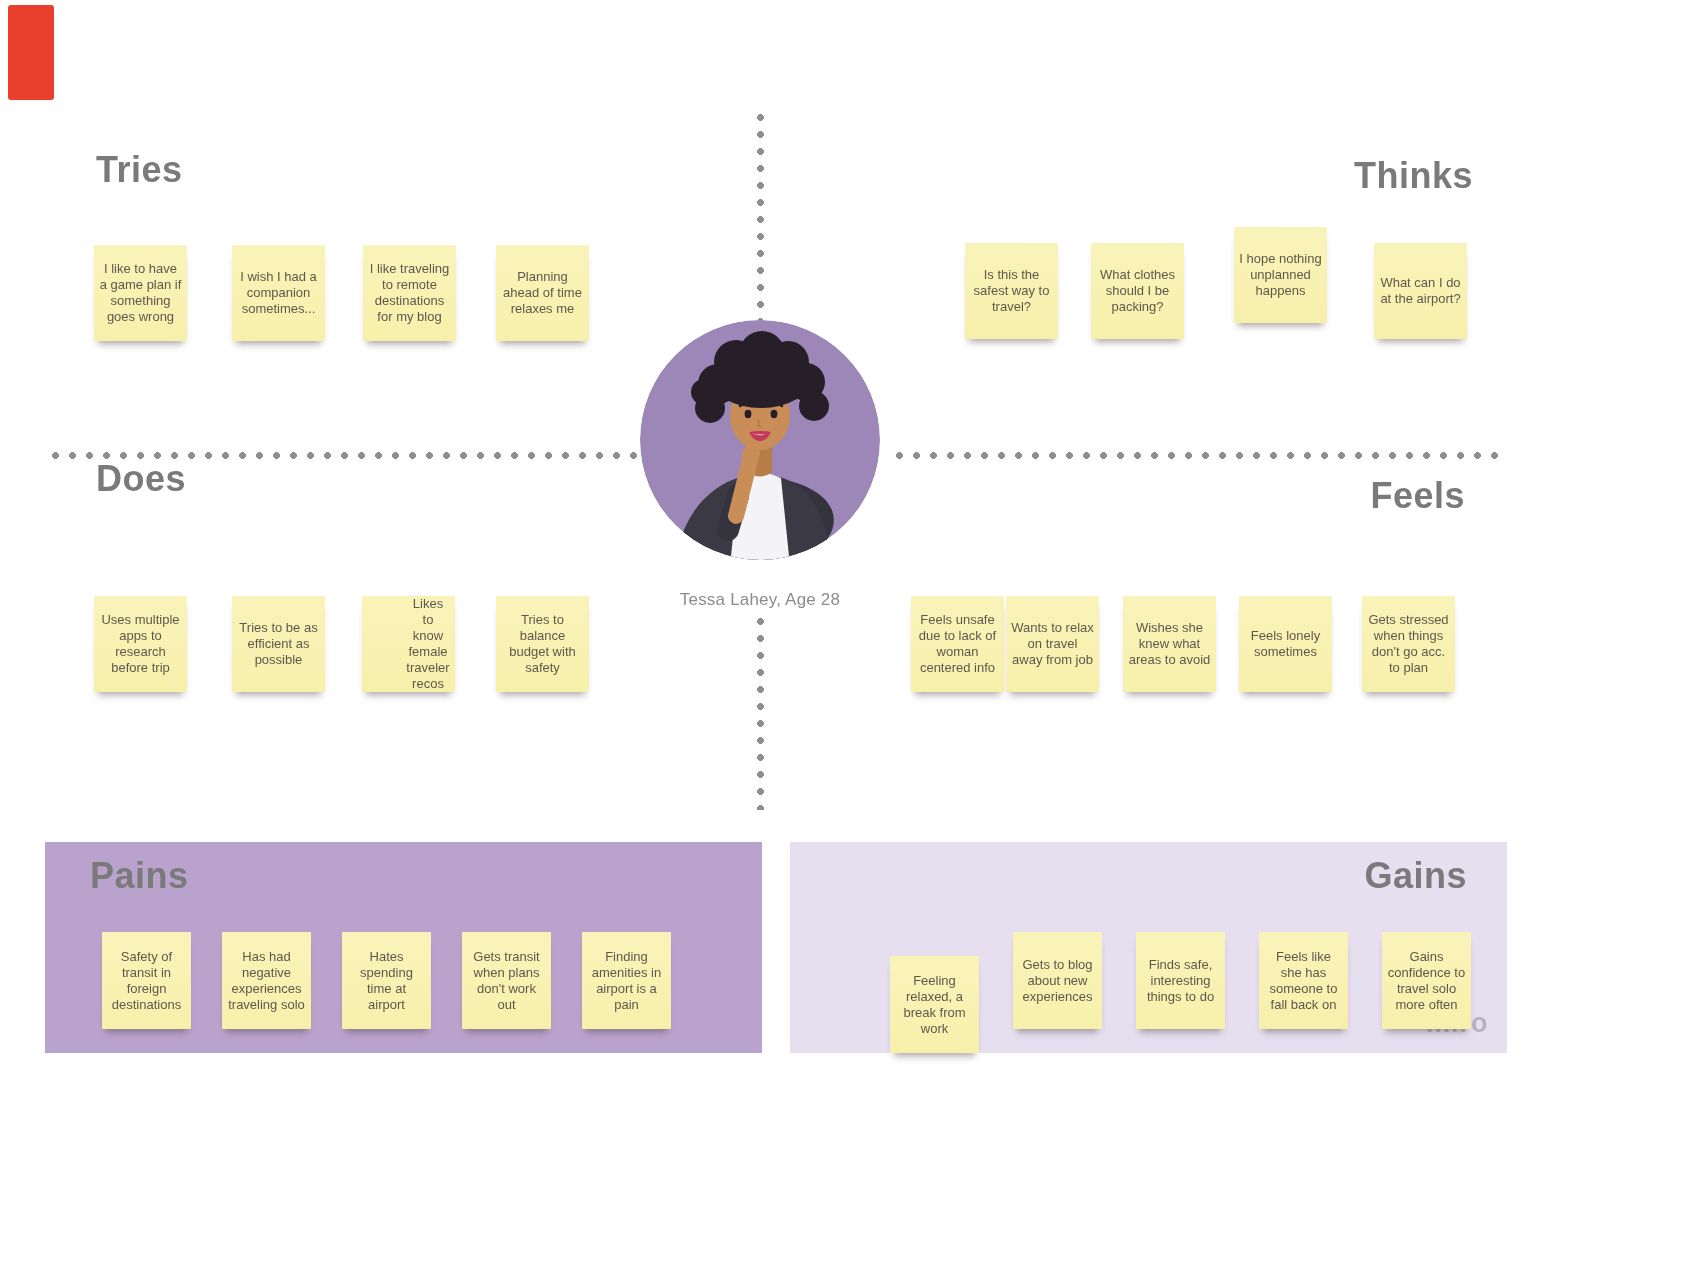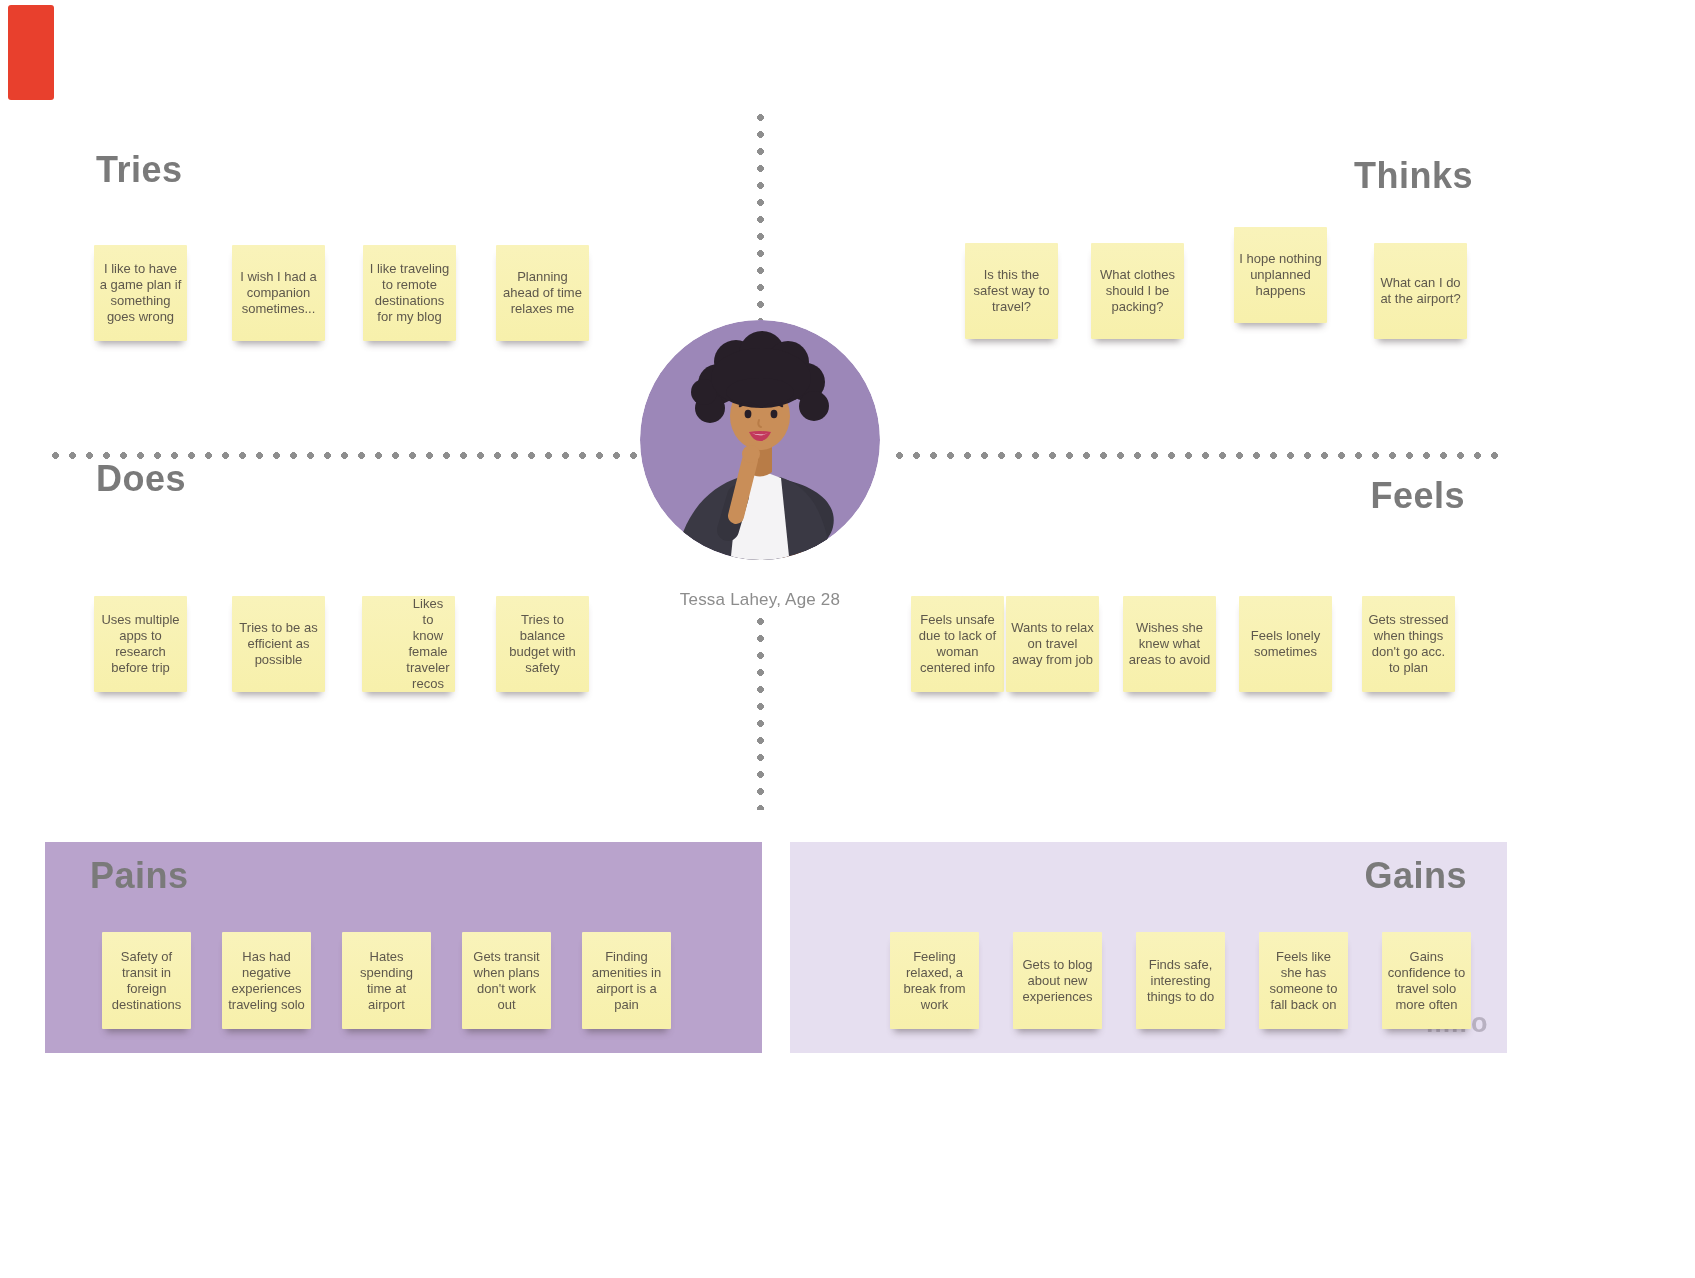--- a/index.html
+++ b/index.html
@@ -139,21 +139,21 @@
   <div class="abs note note--panel" style="left:342px;top:932px;">
       <span>Hates spending time at airport</span>
     </div>
   <div class="abs note note--panel" style="left:462px;top:932px;">
       <span>Gets transit when plans don't work out</span>
     </div>
   <div class="abs note note--panel" style="left:582px;top:932px;">
       <span>Finding amenities in airport is a pain</span>
     </div>
 
-  <div class="abs note note--panel" style="left:890px;top:932px;">
+  <div class="abs note note--panel" style="left:890px;top:956px;">
       <span>Feeling relaxed, a break from work</span>
     </div>
   <div class="abs note note--panel" style="left:1013px;top:932px;">
       <span>Gets to blog about new experiences</span>
     </div>
   <div class="abs note note--panel" style="left:1136px;top:932px;">
       <span>Finds safe, interesting things to do</span>
     </div>
   <div class="abs note note--panel" style="left:1259px;top:932px;">
       <span>Feels like she has someone to fall back on</span>

